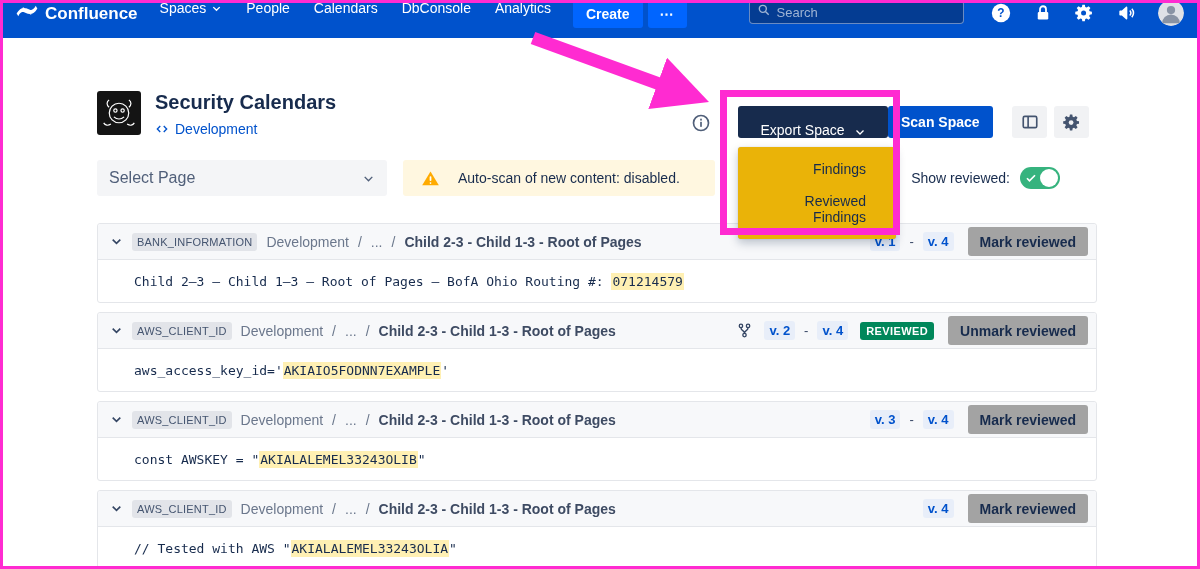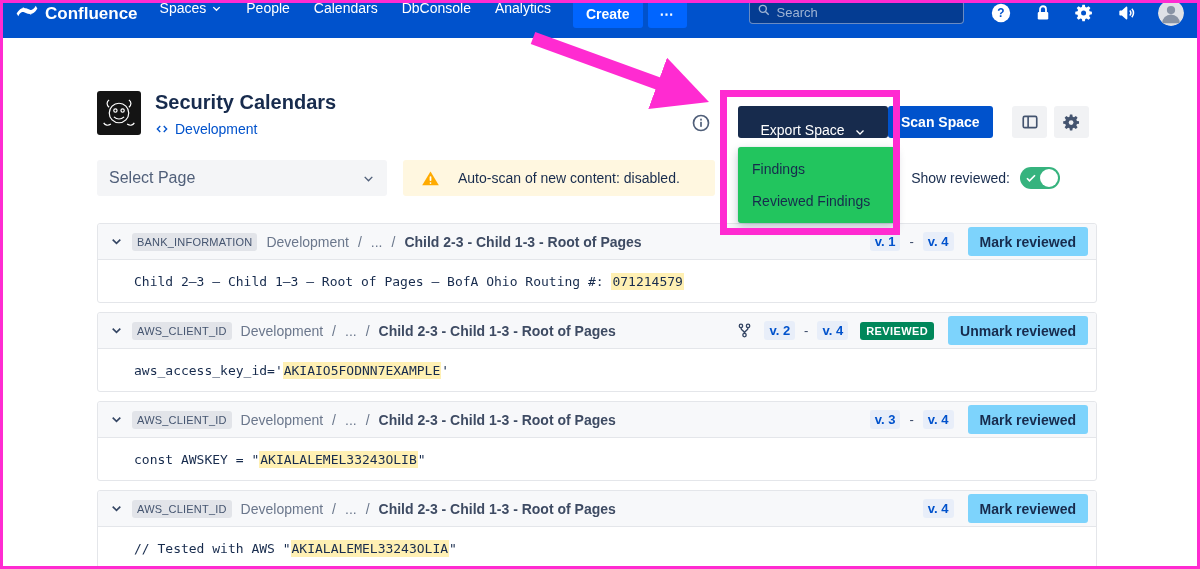--- a/index.html
+++ b/index.html
@@ -40,23 +40,23 @@
   .space-link { color:#0052CC; font-size:14px; text-decoration:none; cursor:pointer; }
   .info-icon { position:absolute; left:691px; top:113px; display:flex; cursor:pointer; }
 
   .export-btn {
     position:absolute; left:738px; top:106px; width:150px; height:32px;
     background:#172B4D; color:#fff; border:none; border-radius:3px;
     display:flex; align-items:flex-end; justify-content:center; gap:9px; font-size:14px; cursor:pointer; z-index:2;
     font-family:"Liberation Sans",sans-serif;
   }
   .export-menu {
-    position:absolute; left:738px; top:147px; width:158px; background:#22c55e; border-radius:3px;
+    position:absolute; left:738px; top:147px; width:158px; background:#eab308; border-radius:3px;
     box-shadow:0 4px 10px rgba(9,30,66,0.25), 0 0 1px rgba(9,30,66,0.3);
-    padding:6px 0; z-index:30;
+    padding:6px 16px; z-index:30;text-align:right;
   }
   .export-menu .menu-item { padding:8px 14px; font-size:14px; color:#172B4D; cursor:pointer; }
 
   .scan-btn {
     position:absolute; left:888px; top:106px; height:32px; padding:0 13px;
     background:#0052CC; color:#fff; border:none; border-radius:3px;
     font-size:14px; font-weight:bold; cursor:pointer; font-family:"Liberation Sans",sans-serif;
   }
   .icon-btn {
     position:absolute; top:106px; width:35px; height:32px; background:#F1F2F4; border:none; border-radius:3px;
@@ -93,21 +93,21 @@
   .type-badge { background:#E2E4E9; color:#44546F; font-size:11px; font-weight:normal; padding:3px 5px; border-radius:3px; letter-spacing:0.2px; white-space:nowrap; }
   .crumb { color:#6B778C; font-size:14px; cursor:pointer; white-space:nowrap; }
   .crumb.page { color:#3E4B63; font-weight:bold; }
   .sep { color:#6B778C; font-size:14px; }
   .spacer { flex:1; }
   .branch { display:flex; margin-right:2px; }
   .vchip { background:#E8EEF9; color:#0052CC; font-size:13px; font-weight:bold; padding:2px 5px; border-radius:3px; cursor:pointer; white-space:nowrap; }
   .vsep { color:#344563; font-size:13px; }
   .rev-badge { background:#00875A; color:#fff; font-size:11px; font-weight:bold; padding:3px 6px; border-radius:3px; letter-spacing:0.4px; margin-left:3px; }
   .action-btn {
-    background:#7dd3fc; color:#172B4D; border:none; border-radius:3px;
+    background:#a3a3a3; color:#172B4D; border:none; border-radius:3px;
     height:29px; padding:0 12px; font-size:14px; font-weight:bold; cursor:pointer; margin-left:5px; margin-right:4px;
     font-family:"Liberation Sans",sans-serif; white-space:nowrap;
   }
   .f-body {
     height:42px; display:flex; align-items:center; padding-left:36px;
     font-family:"DejaVu Sans Mono","Liberation Mono",monospace; font-size:13px; color:#172B4D;
     border-radius:0 0 3px 3px; white-space:pre;
   }
   .secret { background:#FFF0B3; color:inherit; padding:1px 1px; }
 

